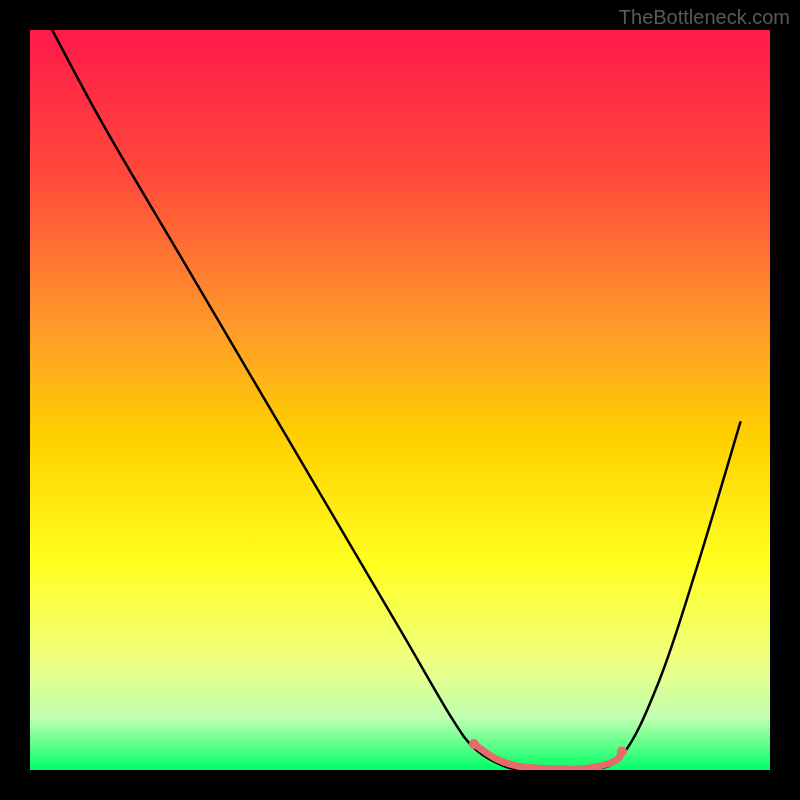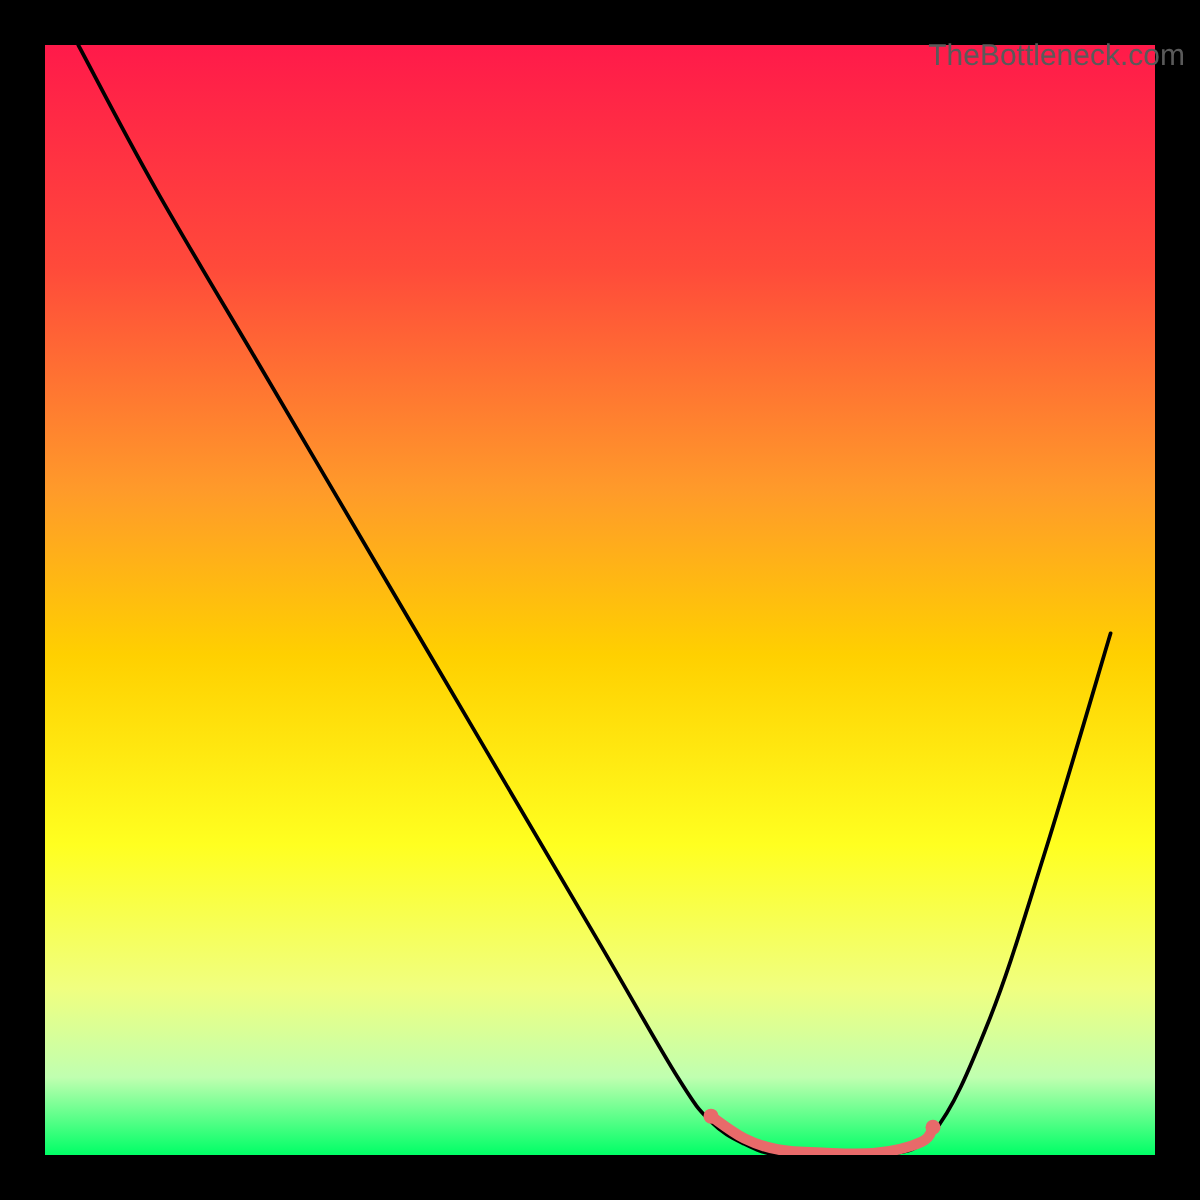--- a/index.html
+++ b/index.html
@@ -12,21 +12,20 @@
     font-family: Arial, sans-serif;
   }
   .watermark {
     position: absolute;
     top: 6px;
     right: 10px;
     color: #5a5a5a;
     font-size: 20px;
     font-weight: 500;
     z-index: 10;
-    margin-top: 20px;
   }
   .plot-area {
     position: absolute;
     left: 30px;
     top: 30px;
     width: 740px;
     height: 740px;
   }
   svg {
     display: block;

